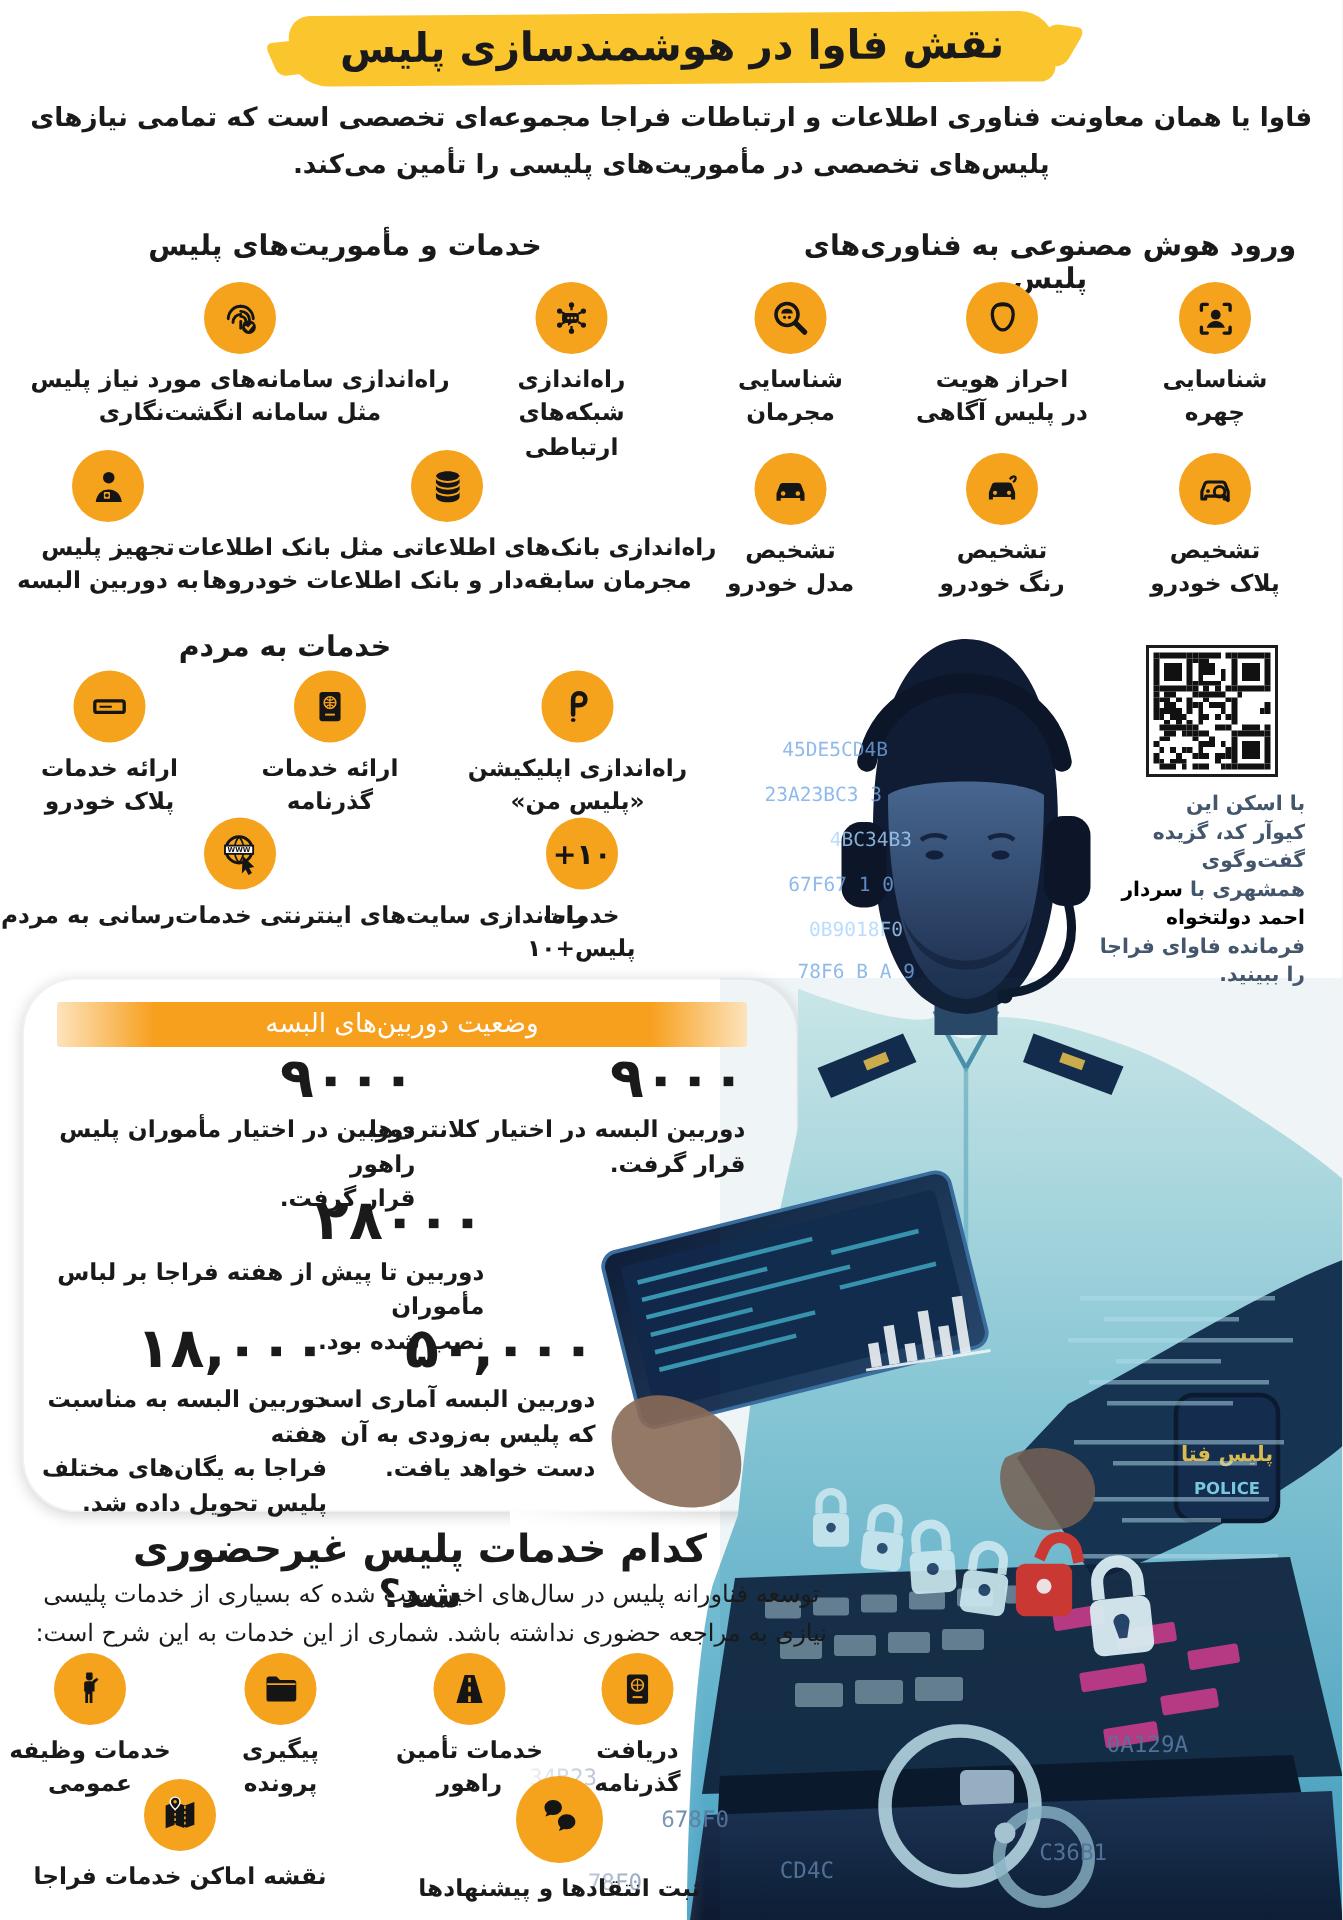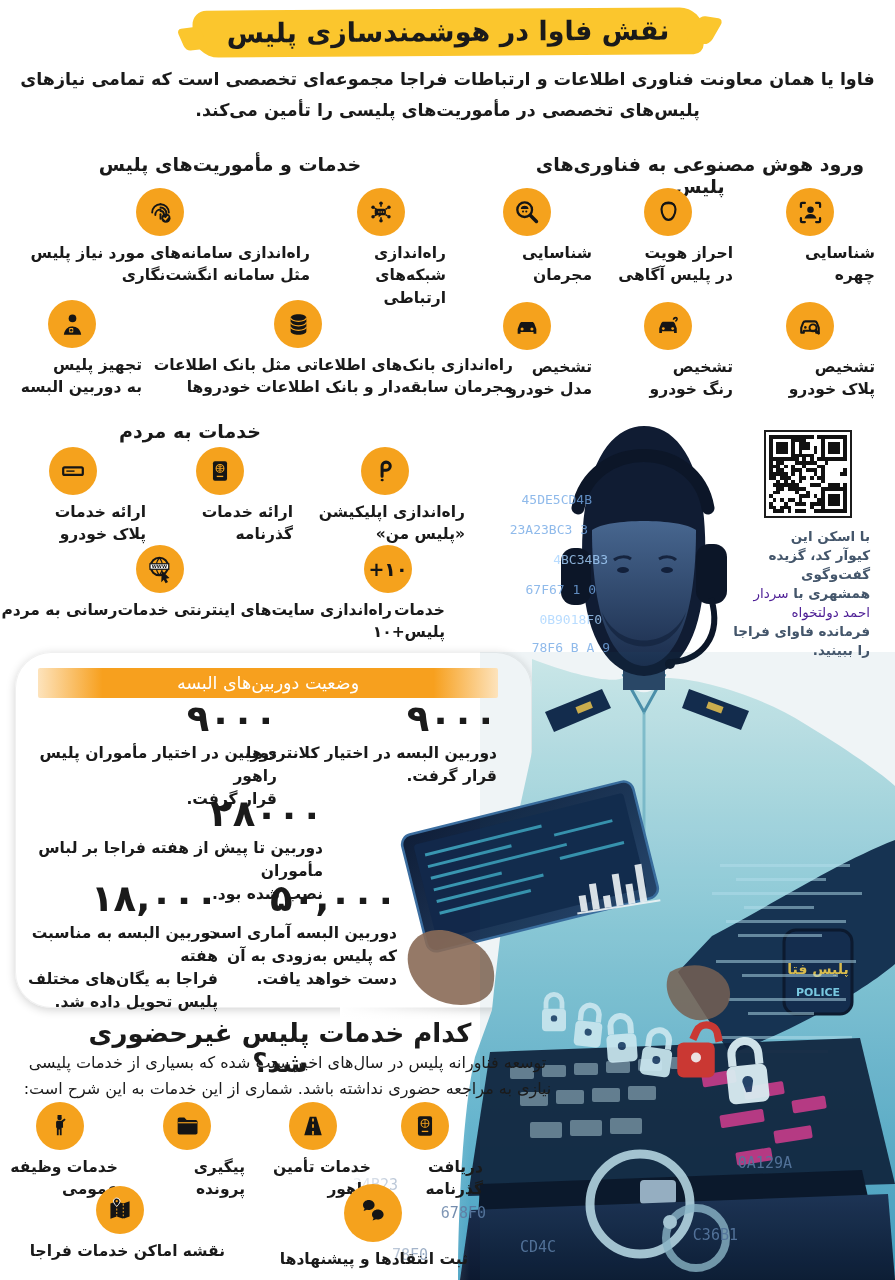--- a/index.html
+++ b/index.html
@@ -10,36 +10,36 @@
      background:#FBC62D;padding:7px 34px 9px;border-radius:14px 24px 10px 26px;z-index:4}
   .title-brush:before{content:"";position:absolute;right:-14px;top:10px;width:26px;height:26px;
      background:#FBC62D;transform:skewX(-24deg) rotate(8deg);border-radius:6px}
   .title-brush:after{content:"";position:absolute;left:-12px;bottom:8px;width:24px;height:22px;
      background:#FBC62D;transform:skewX(18deg) rotate(-6deg);border-radius:5px}
   .title-text{position:relative;font-size:27px;font-weight:bold;white-space:nowrap;z-index:1}
   .intro{position:absolute;top:64px;left:16px;right:16px;text-align:center;
      font-size:17.5px;font-weight:bold;line-height:1.75;z-index:4}
   
   .hdr{position:absolute;text-align:center;font-size:19px;font-weight:bold;z-index:4}
-  .item{position:absolute;text-align:right;z-index:4}
+  .item{position:absolute;text-align:center;z-index:4}
   .circle{width:48px;height:48px;border-radius:50%;background:#F5A21D;margin:0 auto;
      display:flex;align-items:center;justify-content:center}
   .circle.big{width:58px;height:58px}
   .circle svg{display:block}
   .lbl{margin-top:6px;font-size:15.5px;font-weight:bold;line-height:1.45;white-space:pre-line}
   
   .qr-box{position:absolute;right:43px;top:430px;width:78px;height:78px;background:#fff;
      border:2px solid #1c1c1c;padding:3px;z-index:4;box-sizing:content-box}
   #qr-grid{display:grid;width:78px;height:78px;grid-template-columns:repeat(21,1fr);grid-template-rows:repeat(21,1fr)}
   #qr-grid i{display:block}
   #qr-grid i.b{background:#111}
   .qr-caption{position:absolute;right:25px;top:527px;width:150px;text-align:right;z-index:4;
      font-size:13.5px;line-height:19px;color:#44566b;font-weight:bold}
   .qr-caption div{white-space:nowrap}
-  .qr-caption .blue{color:#4c1d95;font-weight:normal}
+  .qr-caption .blue{color:#000000;font-weight:bold}
   
   .cam-box{position:absolute;left:15px;top:652px;width:517px;height:356px;background:#fff;
      border-radius:36px;box-shadow:0 2px 10px rgba(0,0,0,.18), inset 0 0 0 1px #f0f0f0;z-index:1}
   .cam-bar{position:absolute;left:38px;top:668px;width:460px;height:30px;z-index:3;
      background:linear-gradient(90deg,#FDE3BC 0%,#F7A01E 14%,#F7A01E 86%,#FDE3BC 100%);
      color:#fff;font-size:17.5px;font-weight:normal;text-align:center;line-height:30px;border-radius:2px}
   .stat{position:absolute;text-align:right;z-index:3}
   .stat .num{font-size:37px;font-weight:bold;letter-spacing:1px;line-height:1.15}
   .stat .txt{font-size:15.5px;font-weight:bold;line-height:1.5;white-space:pre-line;margin-top:1px}
   

